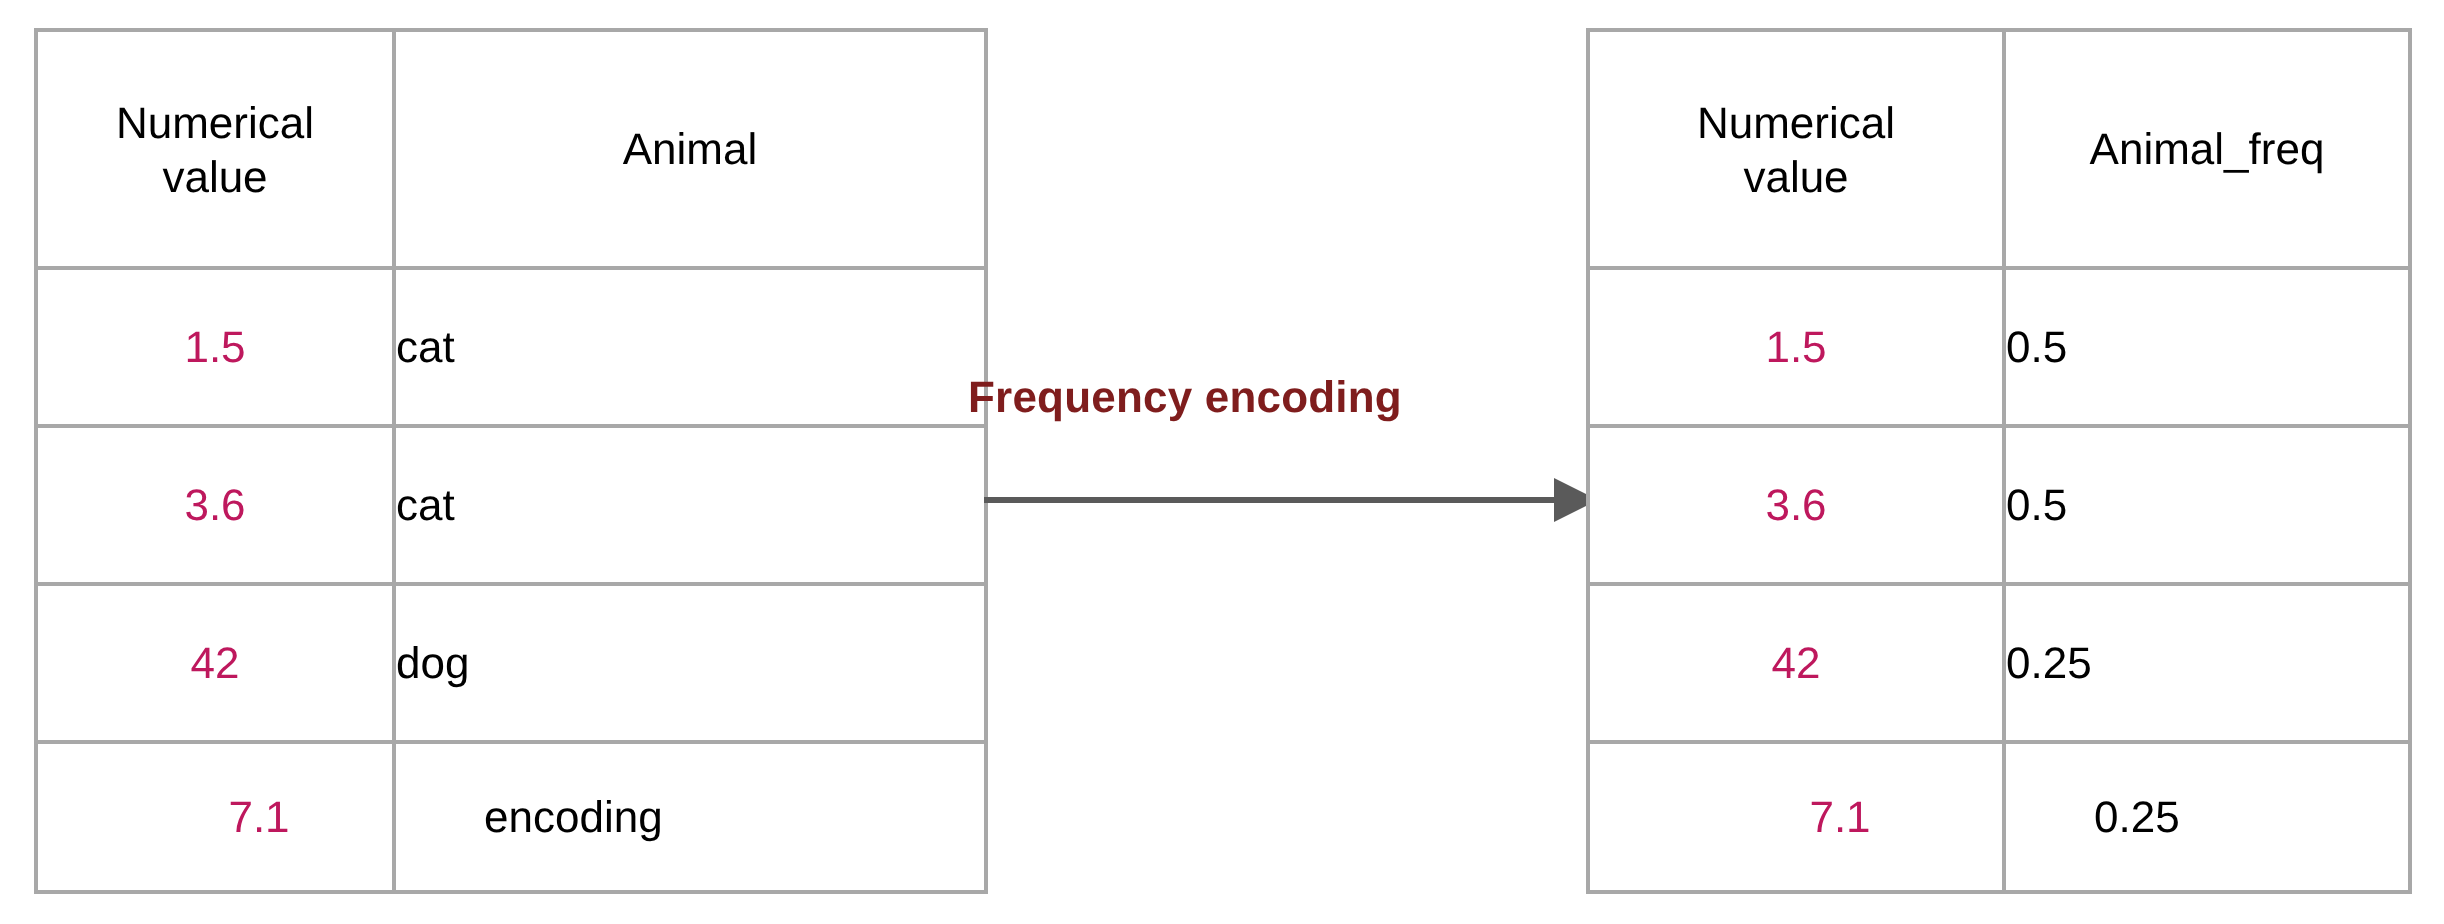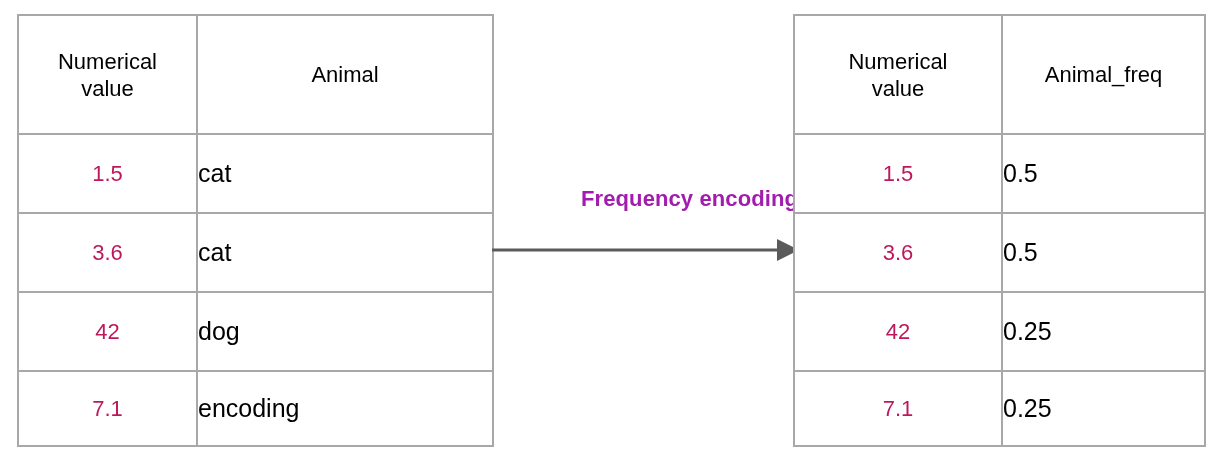--- a/index.html
+++ b/index.html
@@ -39,38 +39,38 @@
   #table-left  { left: 17px;  top: 14px; width: 475px; height: 423px; }
   #table-right { left: 793px; top: 14px; width: 411px; height: 423px; }
 
   #table-left  col.c-num  { width: 179px; }
   #table-left  col.c-cat  { width: 296px; }
   #table-right col.c-num  { width: 208px; }
   #table-right col.c-cat  { width: 203px; }
 
   .hdr-row th { height: 117px; }
   .data-row td { height: 77px; }
-  .data-row.last td { height: 73px; }
+  .data-row.last td { height: 73px; padding-left: 44px; }
 
   .cell-head {
     font-size: 22px;
     line-height: 27px;
     text-align: center;
     vertical-align: middle;
     color: #000000;
     padding: 0 8px;
   }
   .cell-num {
     font-size: 22px;
     text-align: center;
     vertical-align: middle;
     color: #be185d;
   }
   .cell-text {
-    font-size: 25px;
+    font-size: 22px;
     text-align: left;
     vertical-align: middle;
     color: #000000;
     padding-left: 18px;
   }
 
   
   #arrow-group {
     position: absolute;
     left: 484px;
@@ -82,24 +82,24 @@
     position: absolute;
     left: 0;
     top: 0;
     display: block;
   }
   #arrow-label {
     position: absolute;
     left: 0;
     top: 0;
     width: 314px;
-    text-align: right;
+    text-align: left;
     font-size: 22px;
     font-weight: bold;
-    color: #a21caf;
+    color: #7f1d1d;
     letter-spacing: 0.1px;
     white-space: nowrap;
   }
 </style>
 </head>
 <body>
 
 <div id="canvas">
 
   <table id="table-left" class="data-table">

